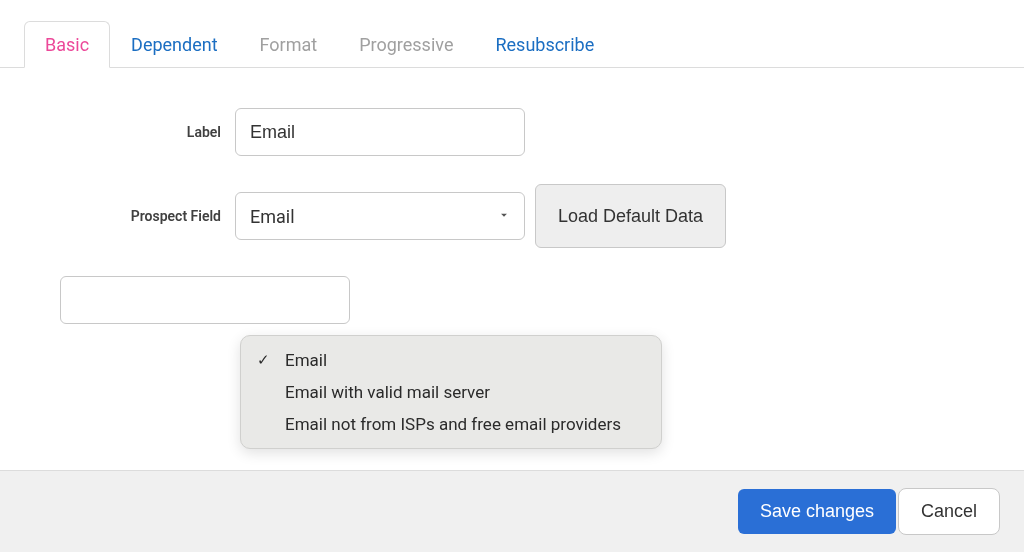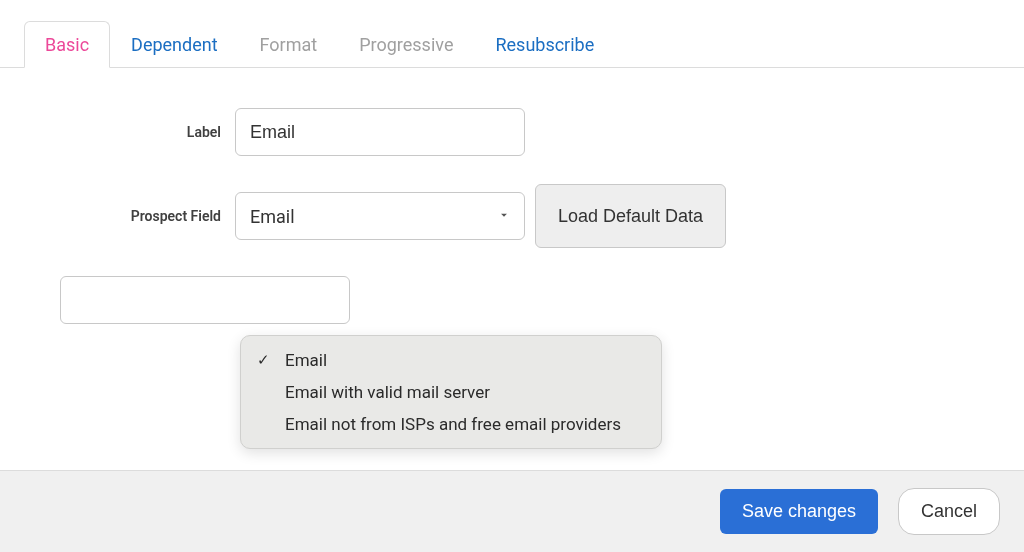--- a/index.html
+++ b/index.html
@@ -150,36 +150,36 @@
       bottom: 0;
       left: 0;
       right: 0;
       height: 82px;
       background: #f0f0f0;
       border-top: 1px solid #dcdcdc;
       display: flex;
       justify-content: flex-end;
       align-items: center;
       padding-right: 24px;
-      gap: 20px;
+      gap: 2px;
     }
     .btn-primary {
       background: #2a6fd6;
       color: #ffffff;
       border: none;
       border-radius: 6px;
       padding: 12px 22px;
       font-size: 18px;
       cursor: pointer;
     }
     .btn-cancel {
       background: #ffffff;
       color: #333;
       border: 1px solid #c8c8c8;
-      border-radius: 16px;
+      border-radius: 8px;
       padding: 12px 22px;
       font-size: 18px;
       cursor: pointer;
     }
   </style>
 </head>
 <body>
 
 <div class="tabs">
   <div class="tab active">Basic</div>

